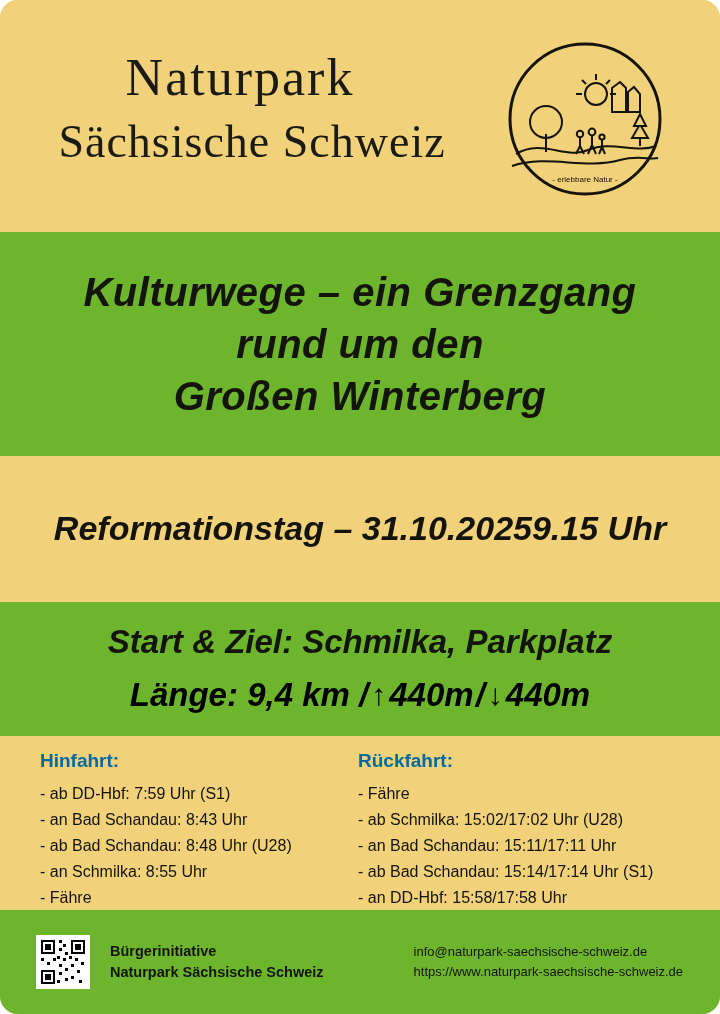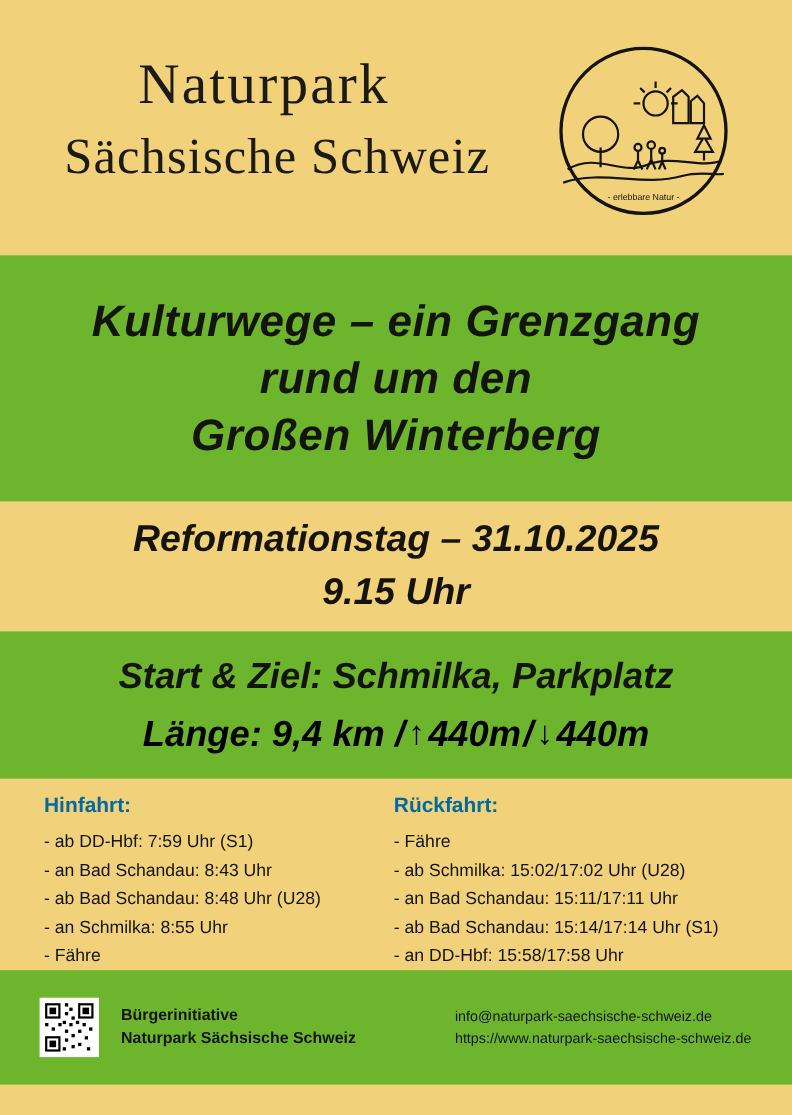--- a/index.html
+++ b/index.html
@@ -9,20 +9,21 @@
   }
   body {
     font-family: "Liberation Sans", sans-serif;
   }
   .poster {
     position: relative;
     width: 720px;
     height: 1014px;
     background: #f1d179;
     overflow: hidden;
+    border-radius: 18px;
   }
 
   
   .header {
     position: relative;
     height: 232px;
     background: #f1d179;
   }
   .title-block {
     position: absolute;
@@ -75,23 +76,23 @@
   .band-main div {
     font-size: 40px;
     font-weight: bold;
     font-style: italic;
     color: #14140c;
     line-height: 1.3;
     letter-spacing: 0.5px;
   }
 
   .band-date {
-    height: 118px;
-    display: flex;
-    flex-direction: column;
+    height: 146px;
+    display: flex;
+    flex-direction: row;
     align-items: center;
     justify-content: center;
     text-align: center;
   }
   .band-date div {
     font-size: 34px;
     font-weight: bold;
     font-style: italic;
     color: #14140c;
     line-height: 1.4;

